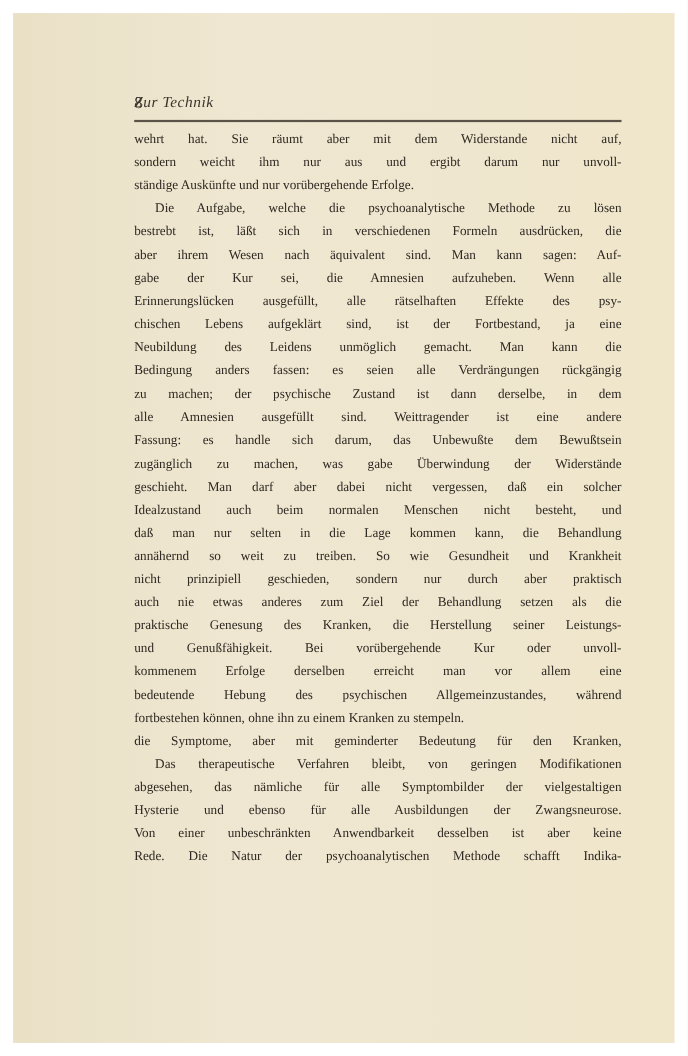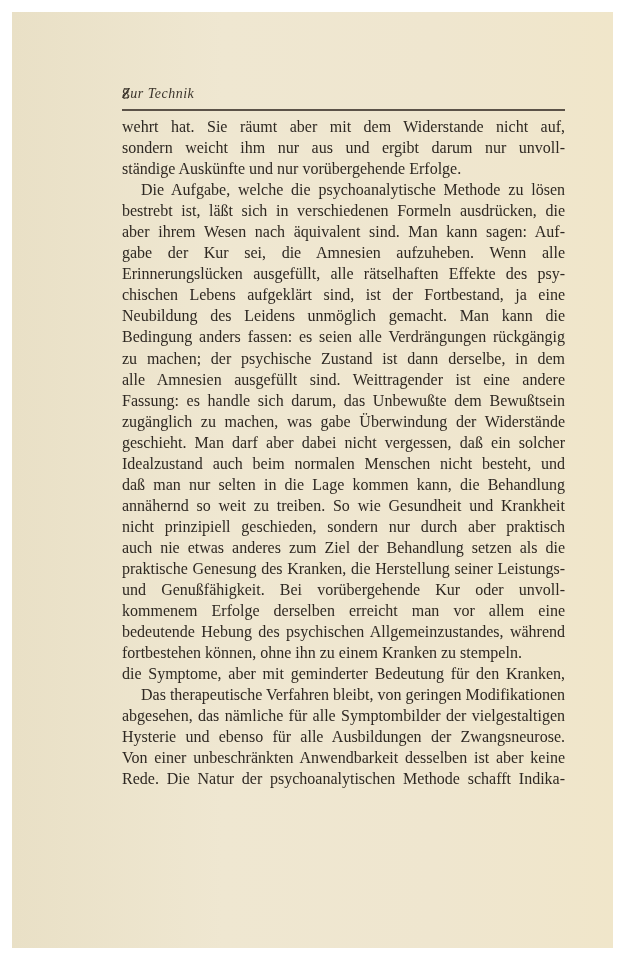--- a/index.html
+++ b/index.html
@@ -54,21 +54,21 @@
       width: 443px;
       height: 2px;
       background: #5b5248;
     }
     .body-text {
       position: absolute;
       left: 110px;
       top: 104px;
       width: 443px;
       font-family: "Liberation Serif", serif;
-      font-size: 16px;
+      font-size: 12px;
       line-height: 21.05px;
       color: #2e2822;
     }
     .line {
       display: block;
       height: 21.05px;
       white-space: nowrap;
       text-align: justify;
       text-align-last: justify;
     }

